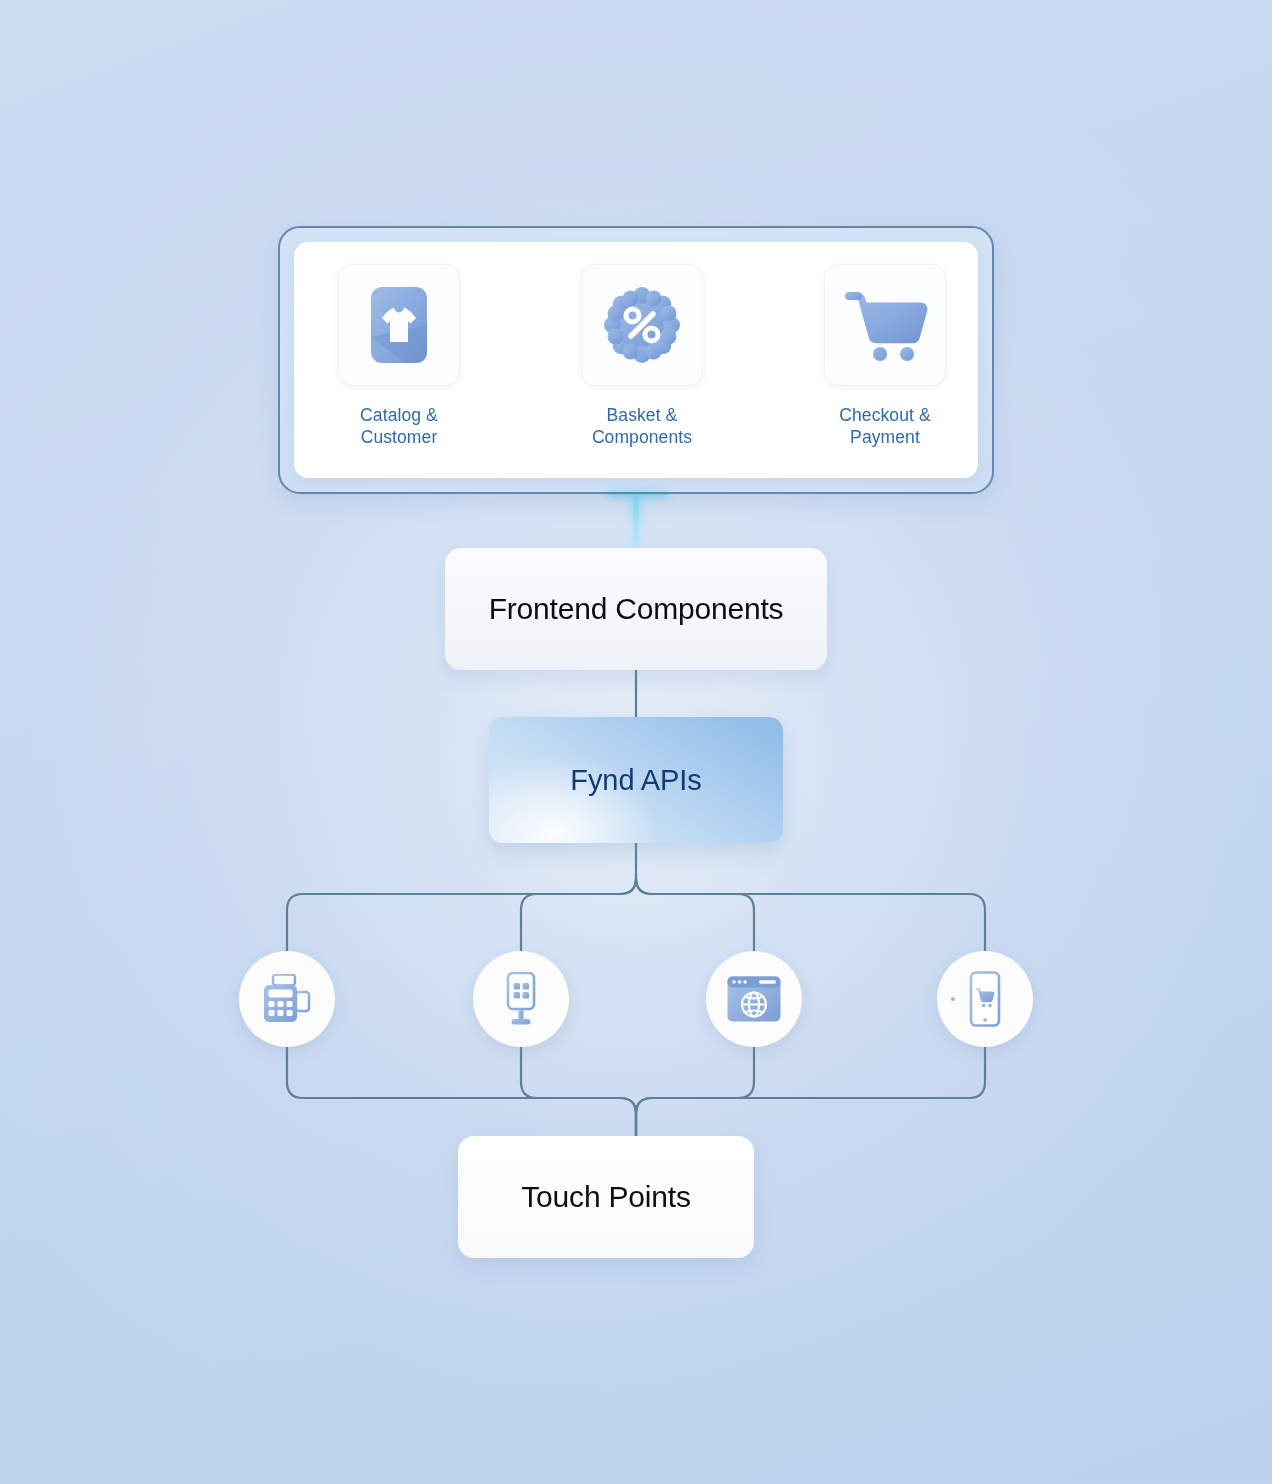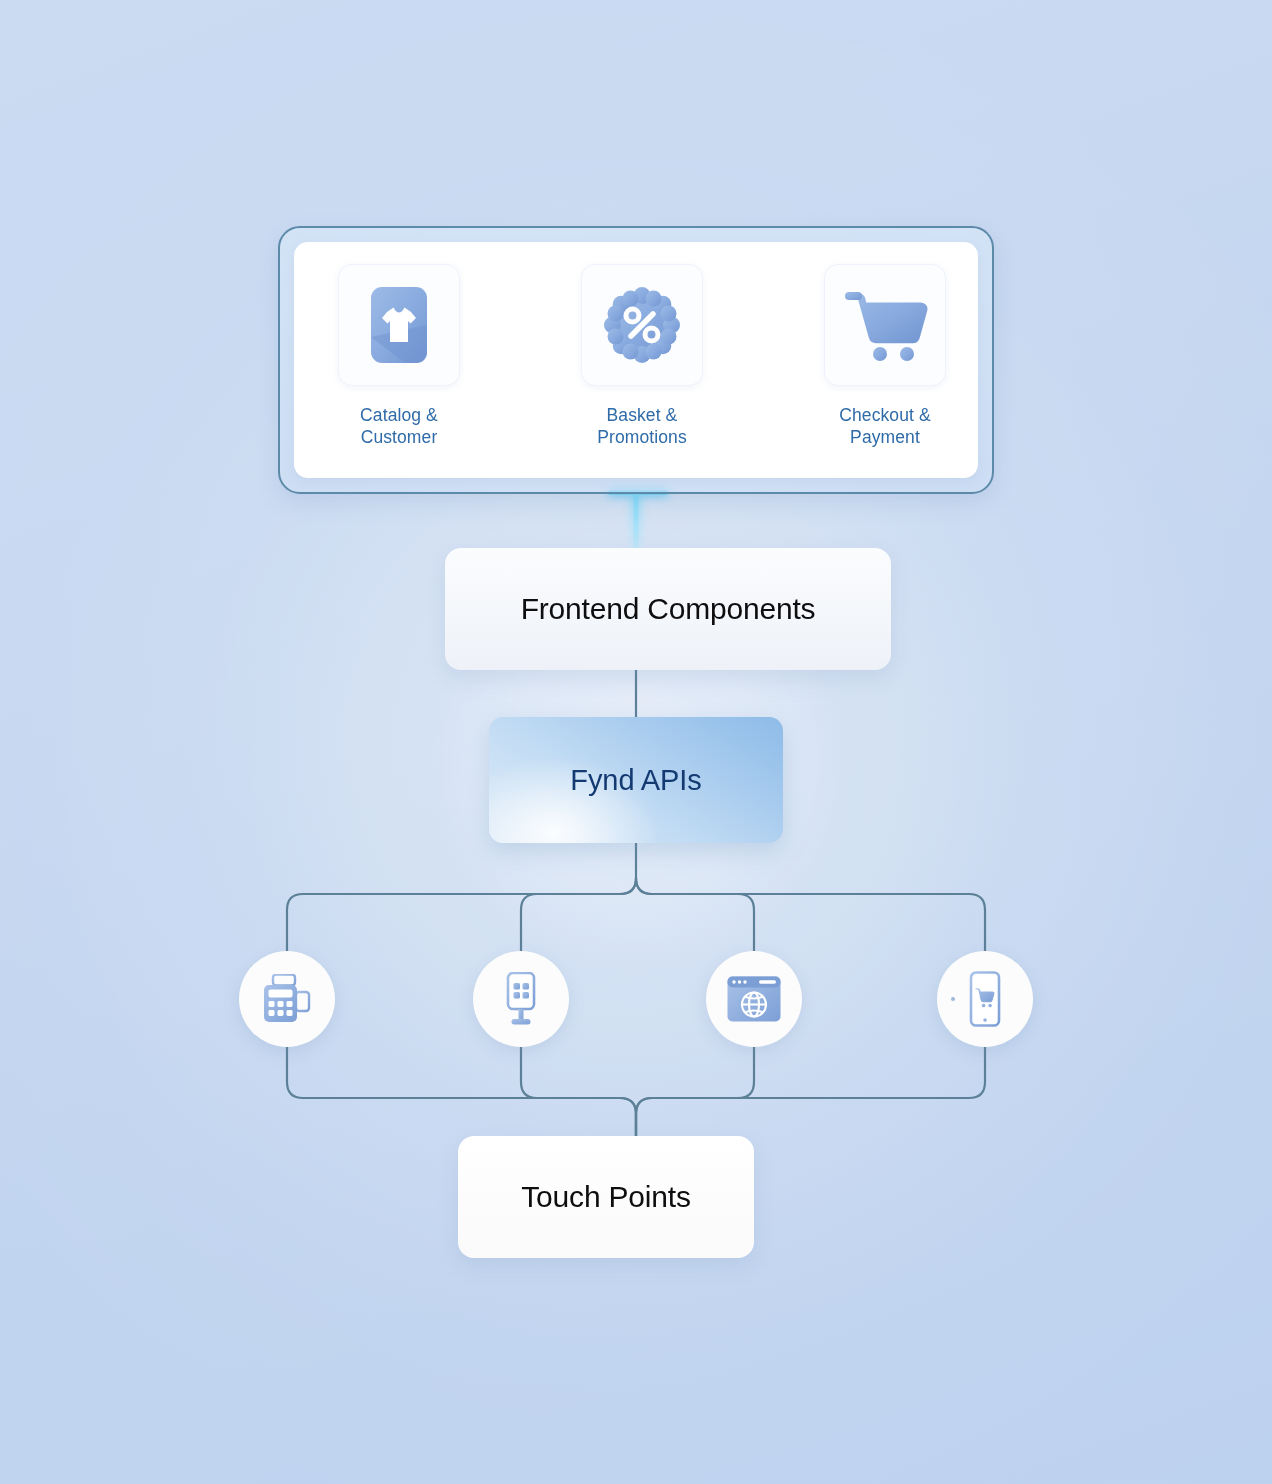--- a/index.html
+++ b/index.html
@@ -109,21 +109,21 @@
     position: absolute;
     display: flex;
     align-items: center;
     justify-content: center;
     z-index: 3;
   }
 
   #frontend-box {
     left: 445px;
     top: 548px;
-    width: 446px;
+    width: 382px;
     height: 122px;
     border-radius: 16px;
     background: linear-gradient(180deg, #fbfcfe 0%, #eef2f8 100%);
     box-shadow: 0 8px 20px rgba(120,150,190,0.18);
   }
   #frontend-label {
     font-size: 30px;
     color: #0e0e10;
     letter-spacing: -0.2px;
   }
@@ -287,21 +287,21 @@
             </g>
             <g fill="none" stroke="#ffffff" stroke-width="5.5" stroke-linecap="round">
               <line x1="28" y1="50" x2="50" y2="28"></line>
             </g>
             <circle cx="29.5" cy="29.5" r="6.5" fill="none" stroke="#ffffff" stroke-width="5"></circle>
             <circle cx="48.5" cy="48.5" r="6.5" fill="none" stroke="#ffffff" stroke-width="5"></circle>
           </svg>
         </div>
         <div class="component-label">
           <div>Basket &amp;</div>
-          <div>Promotions</div>
+          <div>Components</div>
         </div>
       </div>
 
       <div class="component">
         <div class="component-tile">
           <svg width="86" height="76" viewBox="0 0 86 76">
             <path d="M5 8 h12 a5 5 0 0 1 4.8 3.6 L23 17 h56 a5 5 0 0 1 4.8 6.3 l-7.5 27 a6 6 0 0 1 -5.8 4.4 H34 a6 6 0 0 1 -5.8 -4.5 L16 6.5" fill="url(#iconGrad)" stroke="url(#iconGrad)" stroke-width="3" stroke-linejoin="round"></path>
             <rect x="3" y="5" width="17" height="8" rx="4" fill="url(#iconGrad)"></rect>
             <circle cx="38" cy="67" r="7" fill="url(#iconGrad)"></circle>
             <circle cx="65" cy="67" r="7" fill="url(#iconGrad)"></circle>

